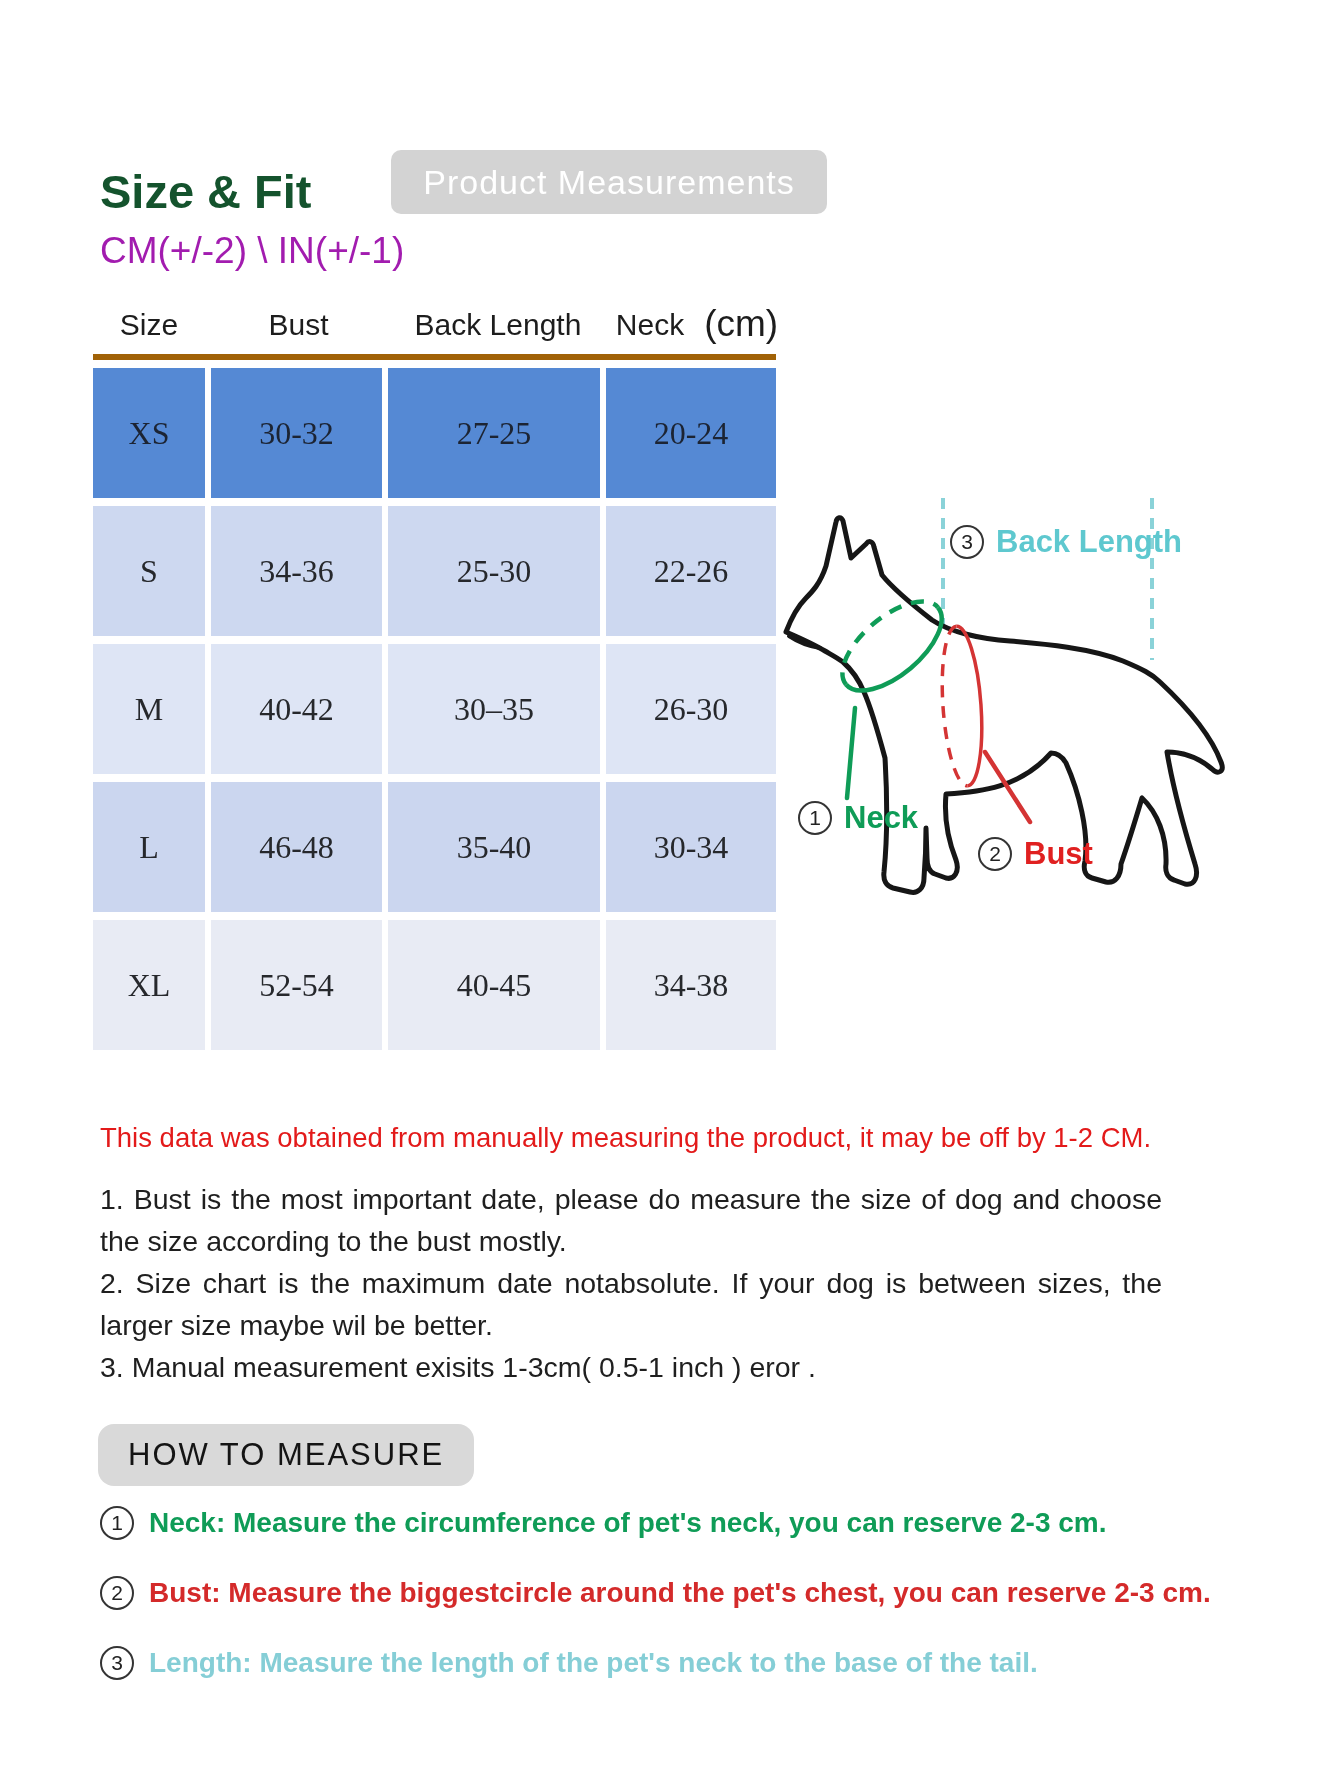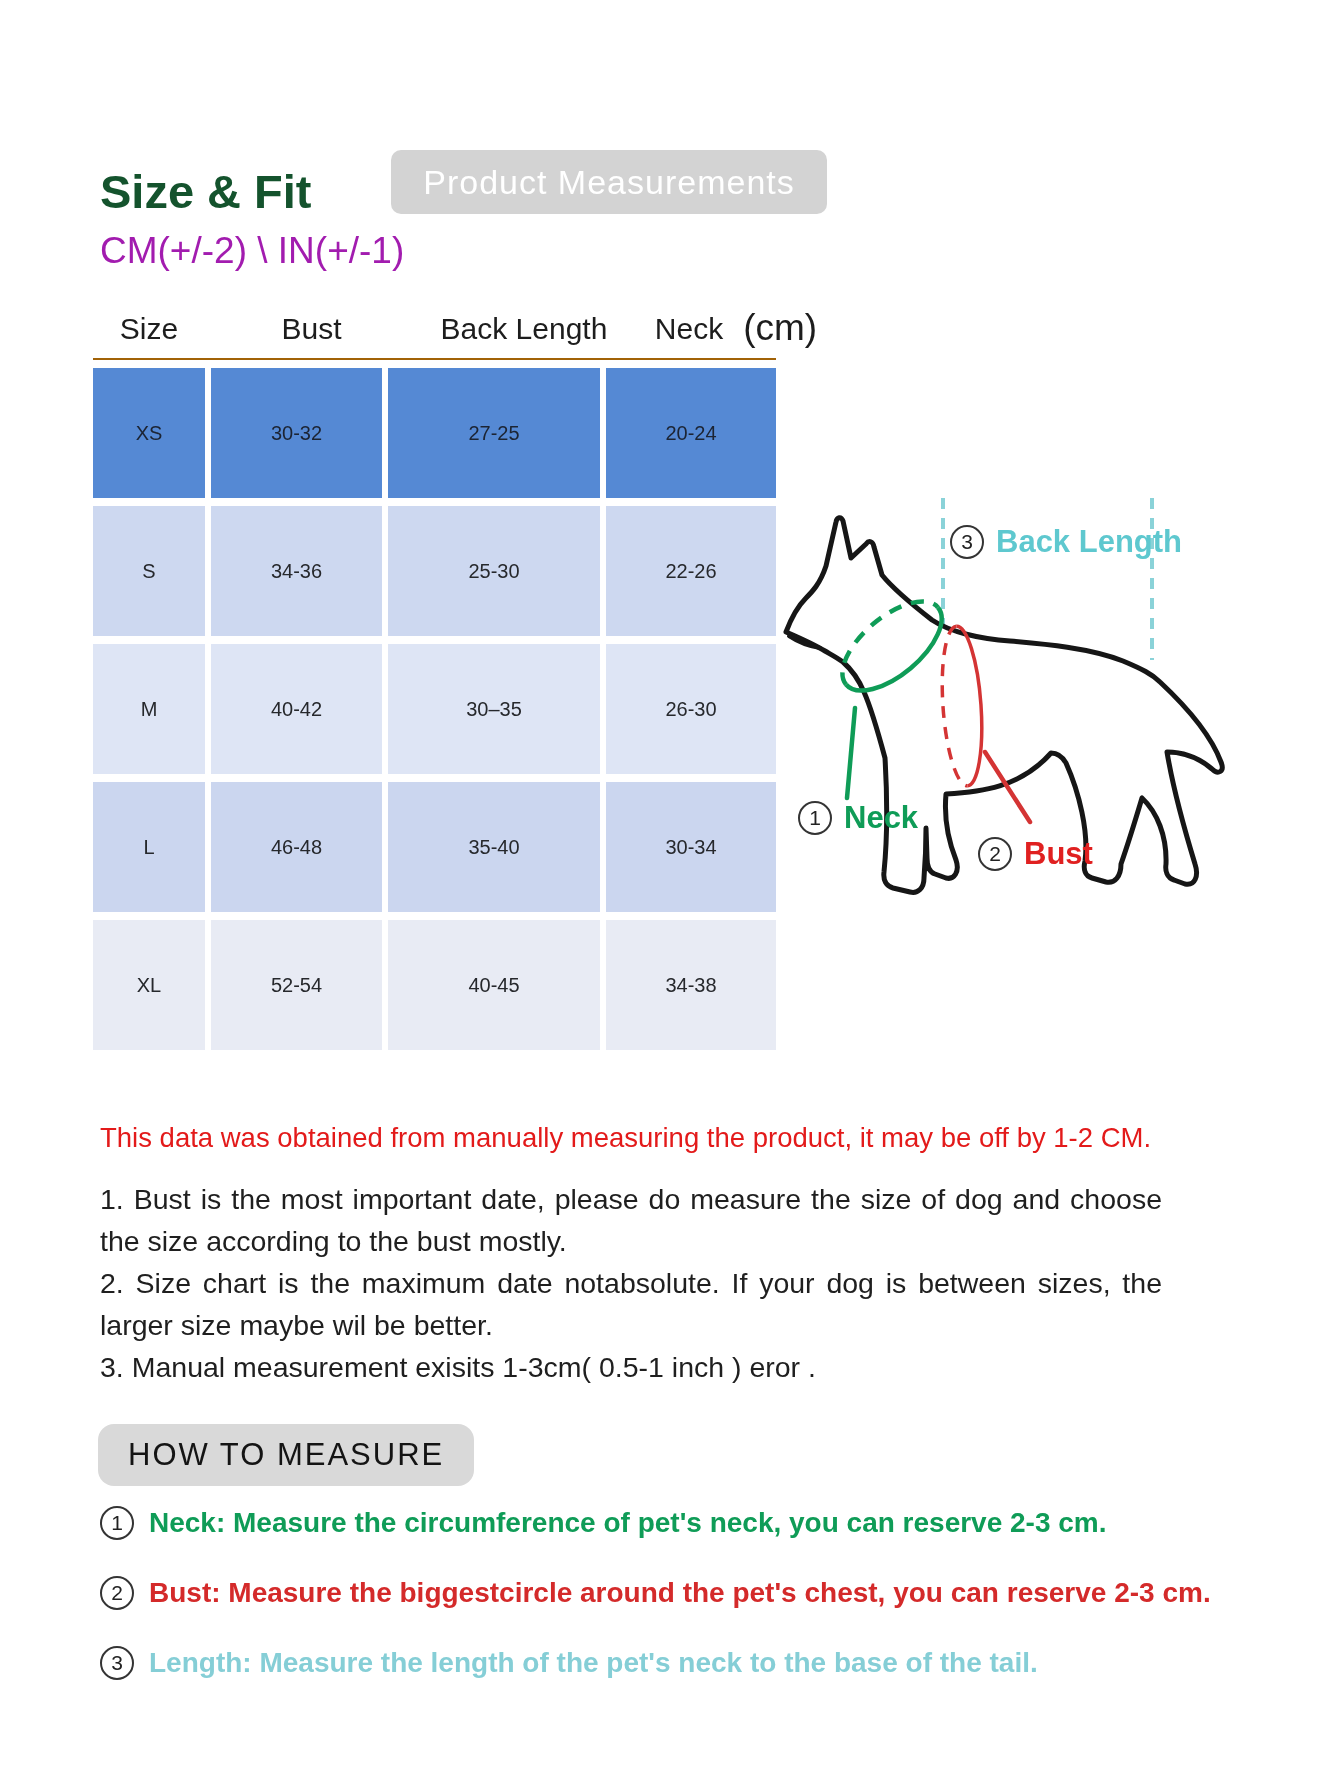--- a/index.html
+++ b/index.html
@@ -6,27 +6,27 @@
   html,body { background:#ffffff; }
   body { font-family:"Liberation Sans","DejaVu Sans",sans-serif; }
   .canvas { position:relative; width:1340px; height:1785px; background:#ffffff; overflow:hidden; }
 
   .page-title { position:absolute; left:100px; top:164px; font-size:47px; font-weight:bold; color:#14532d; letter-spacing:0px; }
   .badge { position:absolute; left:391px; top:150px; width:436px; height:64px; background:#d3d3d3; border-radius:10px;
            color:#ffffff; font-size:34px; display:flex; align-items:center; justify-content:center; letter-spacing:1px; }
   .subtitle { position:absolute; left:100px; top:230px; font-size:37px; color:#a21caf; }
 
   .size-table { position:absolute; left:93px; top:300px; width:683px; }
-  .thead { display:grid; grid-template-columns:112px 171px 212px 170px; column-gap:21px; height:60px;
-           border-bottom:2px solid #a16207; }
+  .thead { display:grid; grid-template-columns:112px 171px 212px 170px; column-gap:8px; height:60px;
+           border-bottom:6px solid #a16207; }
   .th { display:flex; align-items:flex-end; justify-content:center; padding-bottom:12px; font-size:30px; color:#1d1d1d; white-space:nowrap; }
   .th .unit { font-size:37px; margin-left:20px; position:relative; top:3px; }
   .tbody { display:grid; grid-template-columns:112px 171px 212px 170px; column-gap:6px; row-gap:8px; margin-top:8px;
            grid-auto-rows:130px; }
-  .td { display:flex; align-items:center; justify-content:center; font-size:20px; color:#26282c; }
+  .td { display:flex; align-items:center; justify-content:center; font-size:32px; color:#26282c;font-family:Liberation Serif, serif; }
   .row-xs > .td { background:#5589d4; color:#1c2433; }
   .row-s  > .td { background:#cdd8f0; }
   .row-m  > .td { background:#dee5f5; }
   .row-l  > .td { background:#cbd6ef; }
   .row-xl > .td { background:#e8ebf4; }
   .tr { display:contents; }
 
   .dog-diagram { position:absolute; left:680px; top:420px; width:660px; height:560px; }
 
   .diagram-label { position:absolute; display:flex; align-items:center; gap:12px; font-weight:bold; font-size:31px; white-space:nowrap; }

